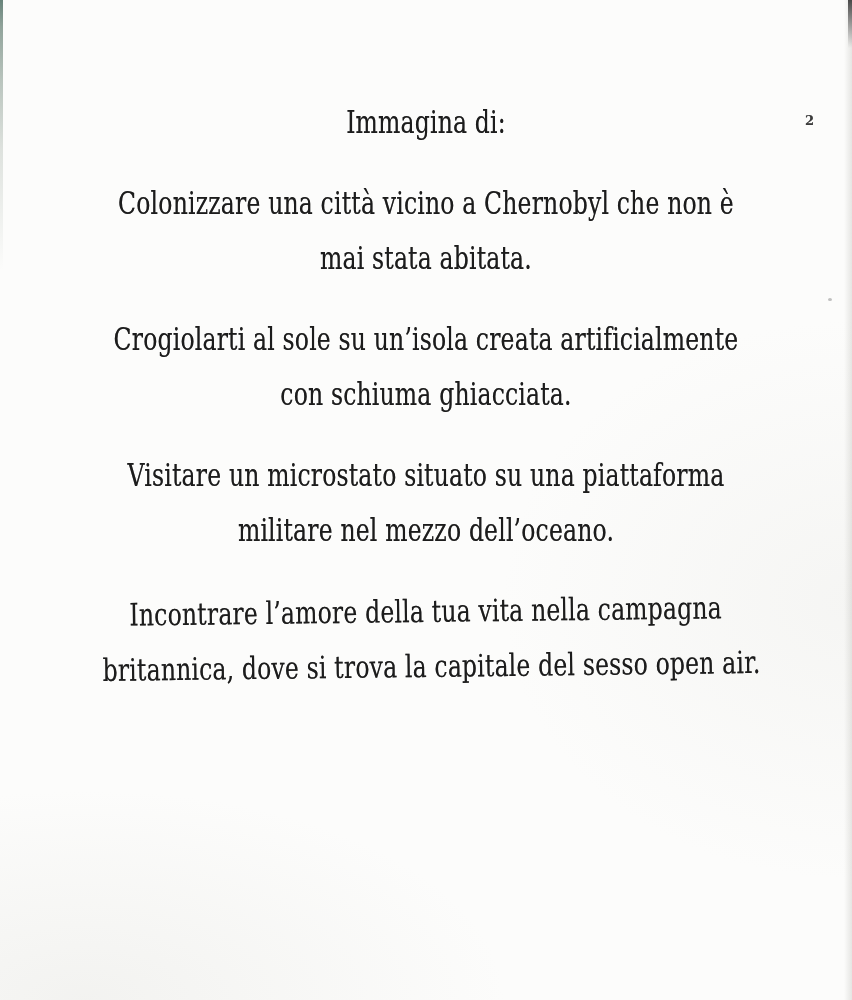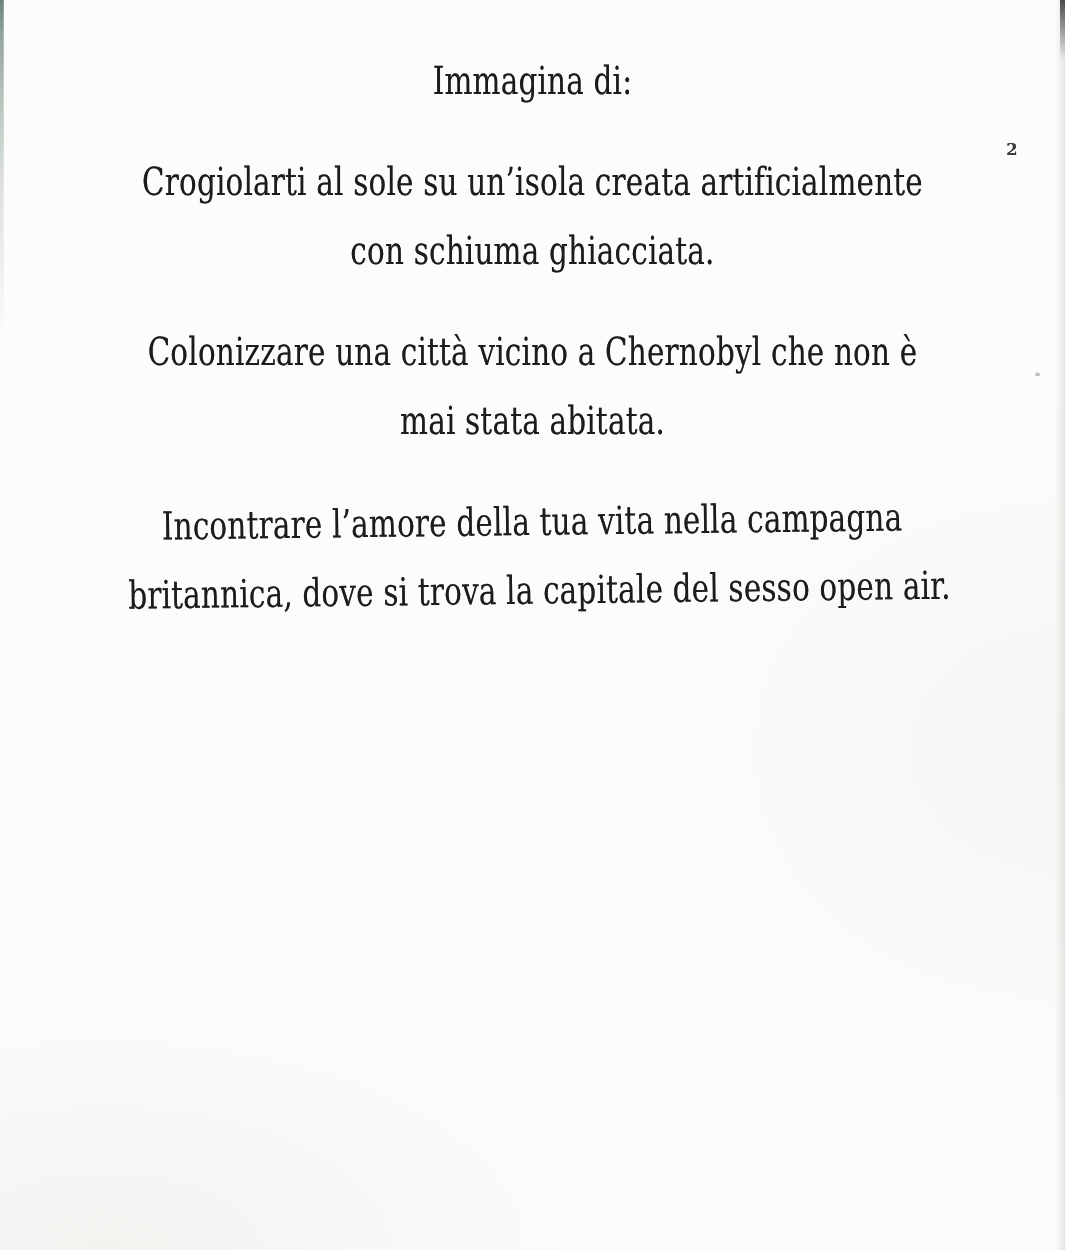--- a/index.html
+++ b/index.html
@@ -49,21 +49,21 @@
   .speck {
     position: absolute;
     right: 20px; top: 298px;
     width: 4px; height: 3px;
     background: rgba(120,120,120,0.45);
     border-radius: 50%;
   }
 
   .content {
     position: relative;
-    padding-top: 38px;
+    padding-top: 95px;
     text-align: center;
   }
 
   .doc-title, .line {
     display: block;
     white-space: nowrap;
     text-align: center;
     font-size: 31px;
     line-height: 55px;
     letter-spacing: 0.2px;
@@ -106,30 +106,34 @@
   <div class="edge-right-top"></div>
   <div class="speck"></div>
 
   <div class="page-number">2</div>
 
   <div class="content">
 
     <span class="doc-title">Immagina di:</span>
 
     <div class="para">
+      <span class="line">Colonizzare una città vicino a Chernobyl che non è</span>
+      <span class="line">mai stata abitata.</span>
+    </div>
+
+    <div class="para">
       <span class="line">Crogiolarti al sole su un’isola creata artificialmente</span>
       <span class="line">con schiuma ghiacciata.</span>
     </div>
 
+
     <div class="para">
-      <span class="line">Colonizzare una città vicino a Chernobyl che non è</span>
-      <span class="line">mai stata abitata.</span>
+      <span class="line">Visitare un microstato situato su una piattaforma</span>
+      <span class="line">militare nel mezzo dell’oceano.</span>
     </div>
-
-
 
     <div class="para para-tilt">
       <span class="line">Incontrare l’amore della tua vita nella campagna</span>
       <span class="line">britannica, dove si trova la capitale del sesso open air.</span>
     </div>
 
   </div>
 </div>
 
 </body></html>

